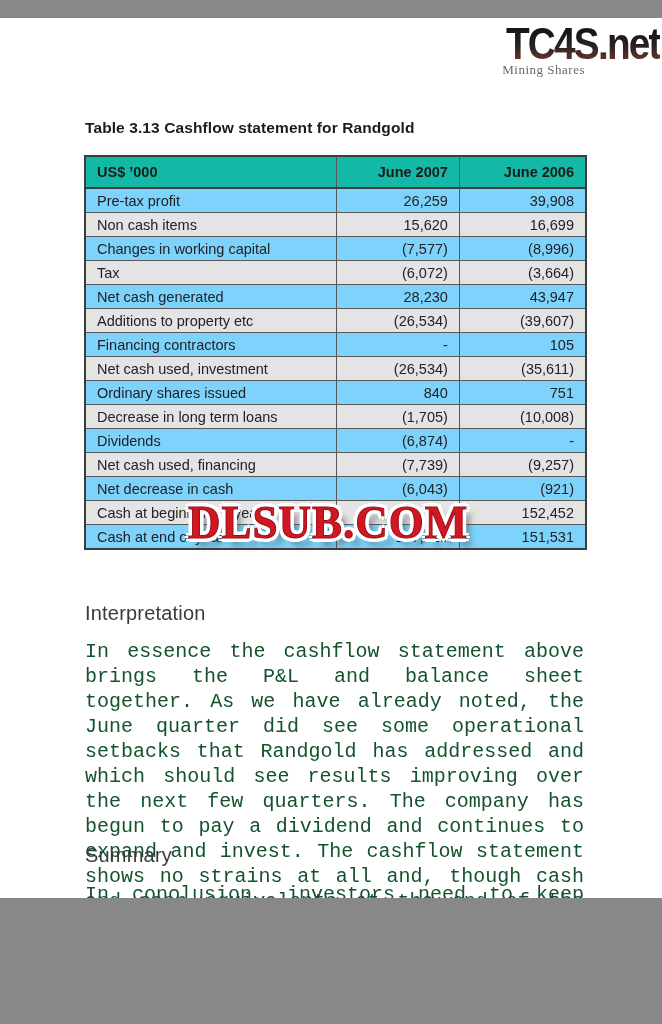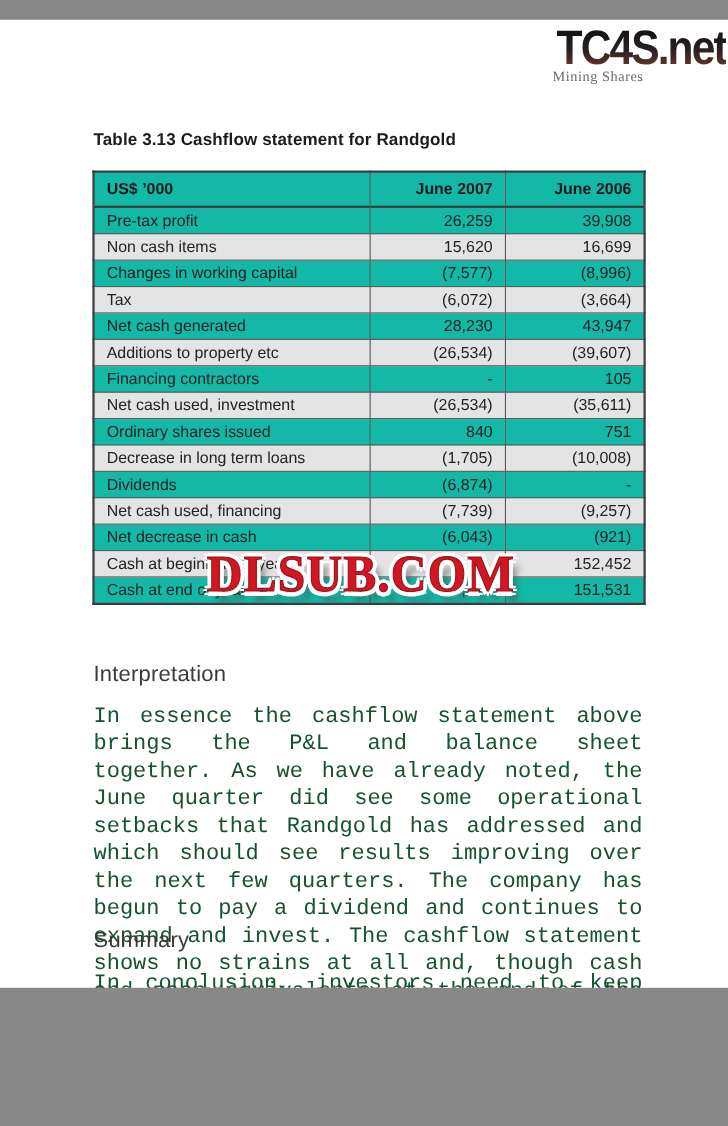--- a/index.html
+++ b/index.html
@@ -52,21 +52,21 @@
     font-weight:normal;
   }
   table.cf thead th{
     background:#14b8a6;
     height:30px;
     font-weight:bold;color:#1a1a1a;
     border-bottom:2px solid #3c3c3c;
   }
   table.cf thead th:first-child{text-align:left;}
   table.cf thead th.num{text-align:right;}
-  table.cf tbody td{height:23px;background:#14b8a6;}
+  table.cf tbody td{height:23px;background:#7dd3fc;}
   table.cf tbody tr:nth-child(even) td{background:#e4e4e4;}
   table.cf td.num{text-align:right;}
   table.cf col.c1{width:253px;}
   table.cf col.c2{width:123px;}
   table.cf col.c3{width:127px;}
 
   
   .wm-dlsub{
     position:absolute;top:482px;left:188px;
     font-family:"Liberation Serif",serif;

